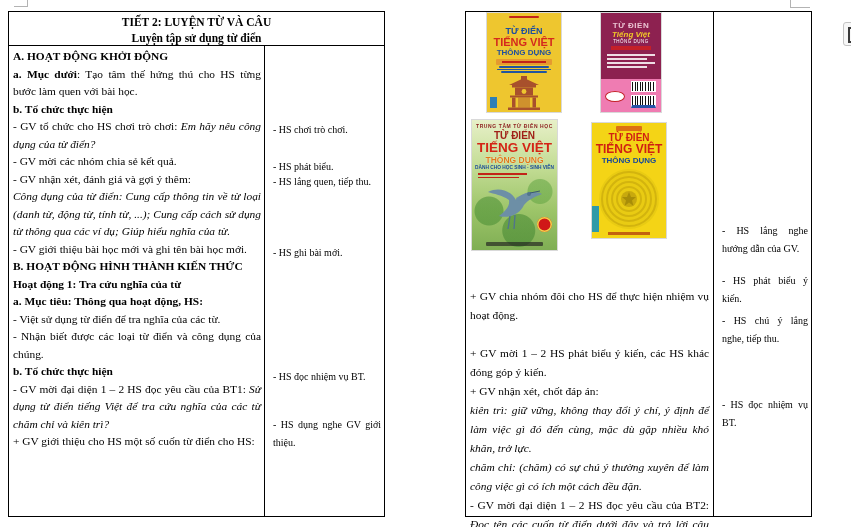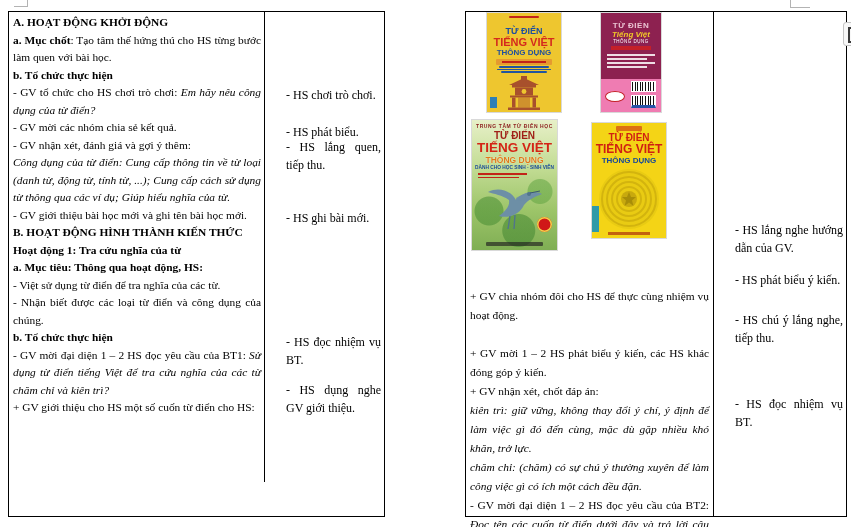--- a/index.html
+++ b/index.html
@@ -5,42 +5,42 @@
   html,body{margin:0;padding:0;background:#fff;}
   .canvas{position:relative;width:851px;height:527px;background:#ffffff;overflow:hidden;
           font-family:"Liberation Serif",serif;color:#000;}
 
   
   .mark{position:absolute;background:#b3b3b3;}
 
   
   .tbl{position:absolute;top:11px;height:506px;border:1.5px solid #000;box-sizing:border-box;background:#fff;}
   .tbl-left{left:8px;width:377px;}
-  .tbl-right{left:465px;width:382px;}
+  .tbl-right{left:465px;width:347px;}
 
   .thead{height:34px;box-sizing:border-box;border-bottom:1.5px solid #000;text-align:center;
          font-weight:bold;font-size:11.5px;line-height:16px;padding-top:2px;}
 
   .tbody{display:flex;height:calc(100% - 34px);}
   .tbody.full{height:100%;}
   .cell{box-sizing:border-box;}
   .cell.main{border-right:1.5px solid #000;padding:2px 3px 0 4px;position:relative;}
   .tbl-left .cell.main{width:256px;}
   .tbl-right .cell.main{width:248px;padding:0;}
   .cell.side{flex:1;position:relative;}
 
   .para{margin:0;font-size:11.4px;line-height:17.5px;text-align:justify;}
   #p2-acts .para{line-height:19px;}
   .para.gap{margin-top:19px;}
   .b{font-weight:bold;}
   .i{font-style:italic;}
 
   #p2-acts{position:absolute;left:4px;right:4px;top:275px;}
 
-  .resp{position:absolute;left:21px;right:3px;font-size:12px;line-height:17.5px;text-align:justify;}
+  .resp{position:absolute;left:8px;right:3px;font-size:10px;line-height:17.5px;text-align:justify;}
 
   
   .book{position:absolute;box-sizing:border-box;overflow:hidden;text-align:center;
         font-family:"Liberation Sans",sans-serif;box-shadow:0 0 0 1px rgba(0,0,0,0.15);}
   .bar{margin:1px auto;border-radius:1px;}
 
   
   .book1{left:21px;top:1px;width:74px;height:99px;background:#eec62f;}
   .bk1-t1{color:#1e4f9e;font-weight:bold;font-size:9px;line-height:10px;margin-top:8px;}
   .bk1-t2{color:#d42a1e;font-weight:bold;font-size:11px;line-height:12px;}
@@ -105,24 +105,28 @@
 <body>
 
 <div class="canvas">
 
   <div class="mark" style="left:14px;top:6px;width:14px;height:1px;"></div>
   <div class="mark" style="left:27px;top:0;width:1px;height:7px;"></div>
   <div class="mark" style="left:790px;top:0;width:1px;height:7px;"></div>
   <div class="mark" style="left:790px;top:7px;width:20px;height:1px;"></div>
 
   <div class="tbl tbl-left">
+    <div class="thead">
+      <div>TIẾT 2: LUYỆN TỪ VÀ CÂU</div>
+      <div>Luyện tập sử dụng từ điển</div>
+    </div>
     <div class="tbody">
       <div class="cell main" id="p1-acts">
           <p class="para"><span class="b">A. HOẠT ĐỘNG KHỞI ĐỘNG</span></p>
-          <p class="para"><span class="b">a. Mục chốt</span><span>: Tạo tâm thế hứng thú cho HS từng bước làm quen với bài học.</span></p>
+          <p class="para"><span class="b">a. Mục dưới</span><span>: Tạo tâm thế hứng thú cho HS từng bước làm quen với bài học.</span></p>
           <p class="para"><span class="b">b. Tổ chức thực hiện</span></p>
           <p class="para"><span>- GV tổ chức cho HS chơi trò chơi: </span><span class="i">Em hãy nêu công dụng của từ điển?</span></p>
           <p class="para"><span>- GV mời các nhóm chia sẻ kết quả.</span></p>
           <p class="para"><span>- GV nhận xét, đánh giá và gợi ý thêm:</span></p>
           <p class="para"><span class="i">Công dụng của từ điển: Cung cấp thông tin về từ loại (danh từ, động từ, tính từ, ...); Cung cấp cách sử dụng từ thông qua các ví dụ; Giúp hiểu nghĩa của từ.</span></p>
           <p class="para"><span>- GV giới thiệu bài học mới và ghi tên bài học mới.</span></p>
           <p class="para"><span class="b">B. HOẠT ĐỘNG HÌNH THÀNH KIẾN THỨC</span></p>
           <p class="para"><span class="b">Hoạt động 1: Tra cứu nghĩa của từ</span></p>
           <p class="para"><span class="b">a. Mục tiêu: Thông qua hoạt động, HS:</span></p>
           <p class="para"><span>- Việt sử dụng từ điển để tra nghĩa của các từ.</span></p>
@@ -225,21 +229,21 @@
               <circle cx="32" cy="32" r="12"></circle>
             </g>
             <circle cx="32" cy="32" r="8" fill="#c8a90e"></circle>
             <path d="M32 25 L34 30 L39 30 L35 33.5 L36.5 39 L32 35.6 L27.5 39 L29 33.5 L25 30 L30 30 Z" fill="#a88d08"></path>
           </svg>
           <div class="bk4-spine"></div>
           <div class="bk4-foot"></div>
         </div>
 
         <div id="p2-acts">
-            <p class="para"><span>+ GV chia nhóm đôi cho HS để thực cùng nhiệm vụ hoạt động.</span></p>
+            <p class="para"><span>+ GV chia nhóm đôi cho HS để thực hiện nhiệm vụ hoạt động.</span></p>
             <p class="para gap"><span>+ GV mời 1 – 2 HS phát biểu ý kiến, các HS khác đóng góp ý kiến.</span></p>
             <p class="para"><span>+ GV nhận xét, chốt đáp án:</span></p>
             <p class="para"><span class="i">kiên trì: giữ vững, không thay đổi ý chí, ý định để làm việc gì đó đến cùng, mặc dù gặp nhiều khó khăn, trở lực.</span></p>
             <p class="para"><span class="i">chăm chỉ: (chăm) có sự chú ý thường xuyên để làm công việc gì có ích một cách đều đặn.</span></p>
             <p class="para"><span>- GV mời đại diện 1 – 2 HS đọc yêu cầu của BT2: </span><span class="i">Đọc tên các cuốn từ điển dưới đây và trả lời câu hỏi</span></p>
           </div>
       </div>
 
       <div class="cell side" id="p2-resp">
           <div class="resp" style="top: 210px;">- HS lắng nghe hướng dẫn của GV.</div>

